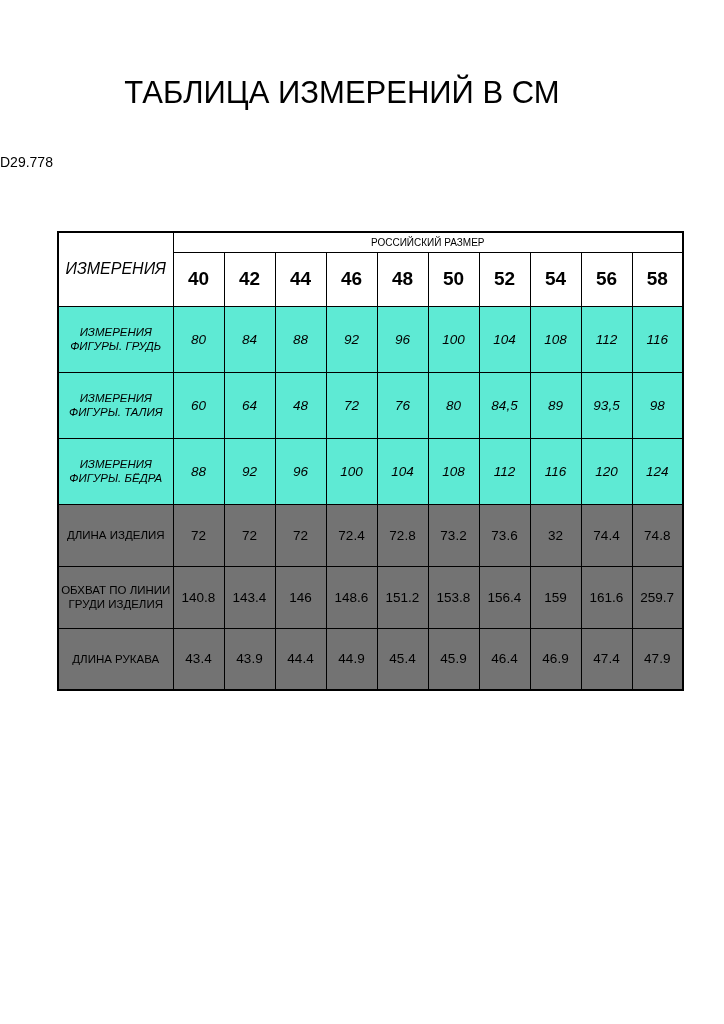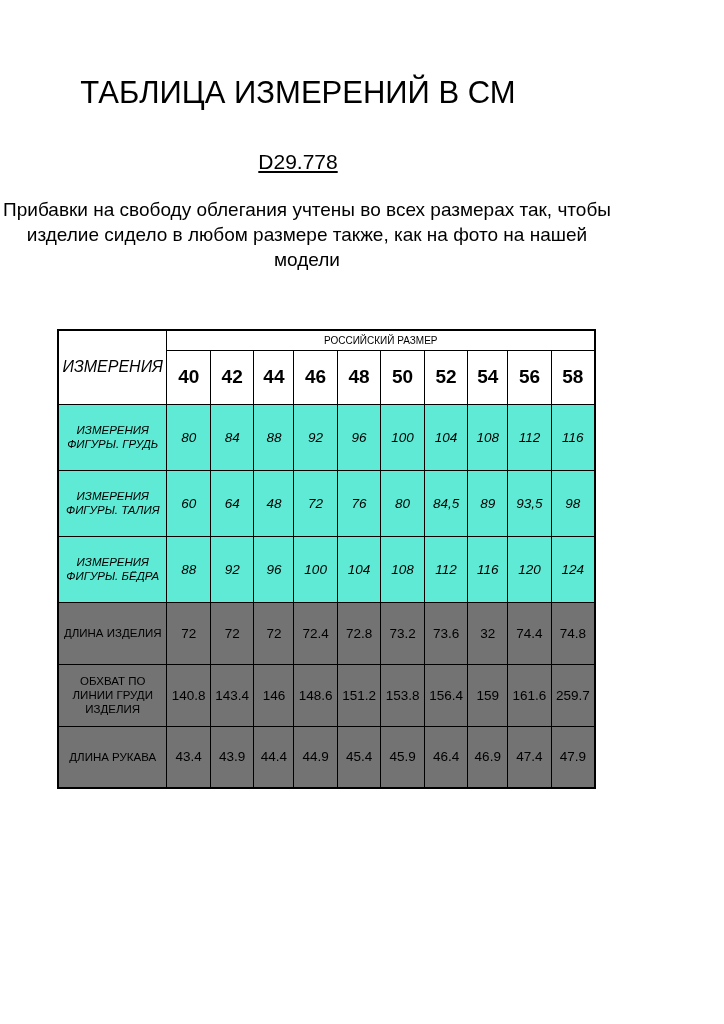--- a/index.html
+++ b/index.html
@@ -9,38 +9,36 @@
   }
   body {
     width: 724px;
     height: 1024px;
     font-family: "Liberation Sans", sans-serif;
     color: #000000;
     overflow: hidden;
   }
   .page {
     position: relative;
-    width: 596px;
+    width: 684px;
     height: 1024px;
     box-sizing: border-box;
     padding-top: 74px;
   }
   .title {
     margin: 0;
     font-size: 31px;
     font-weight: normal;
     text-align: center;
     line-height: 38px;
   }
   .product-code {
     margin-top: 38px;
-    font-size: 21px;
-    text-align: center;
+    font-size: 14px;
     line-height: 24px;
-    text-decoration: underline;
   }
   .description {
     width: 614px;
     margin: 23px auto 0 auto;
     font-size: 19px;
     line-height: 25px;
     text-align: center;
   }
   table.measure {
     border-collapse: collapse;
@@ -93,21 +91,20 @@
 </style>
 </head>
 <body>
 
 <div class="page">
 
   <h1 class="title">ТАБЛИЦА ИЗМЕРЕНИЙ В СМ</h1>
 
   <div class="product-code">D29.778</div>
 
-  <p class="description">Прибавки на свободу облегания учтены во всех размерах так, чтобы изделие сидело в любом размере также, как на фото на нашей модели</p>
 
   <table class="measure">
     <thead>
       <tr>
         <td class="corner" rowspan="2">ИЗМЕРЕНИЯ</td>
         <td class="group" colspan="10">РОССИЙСКИЙ РАЗМЕР</td>
       </tr>
       <tr id="size-row">
           <td class="size">40</td>
           <td class="size">42</td>

